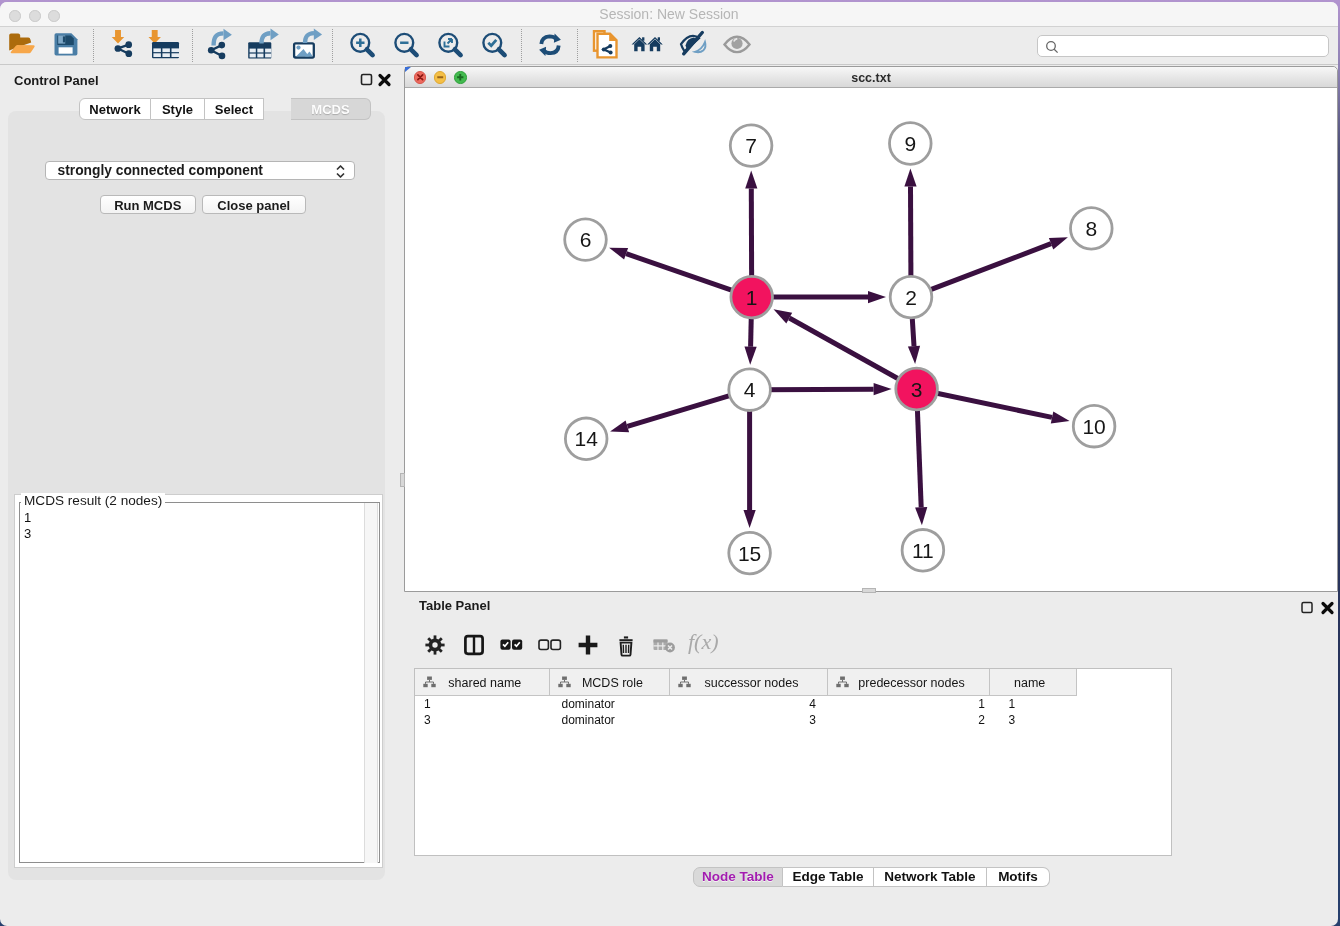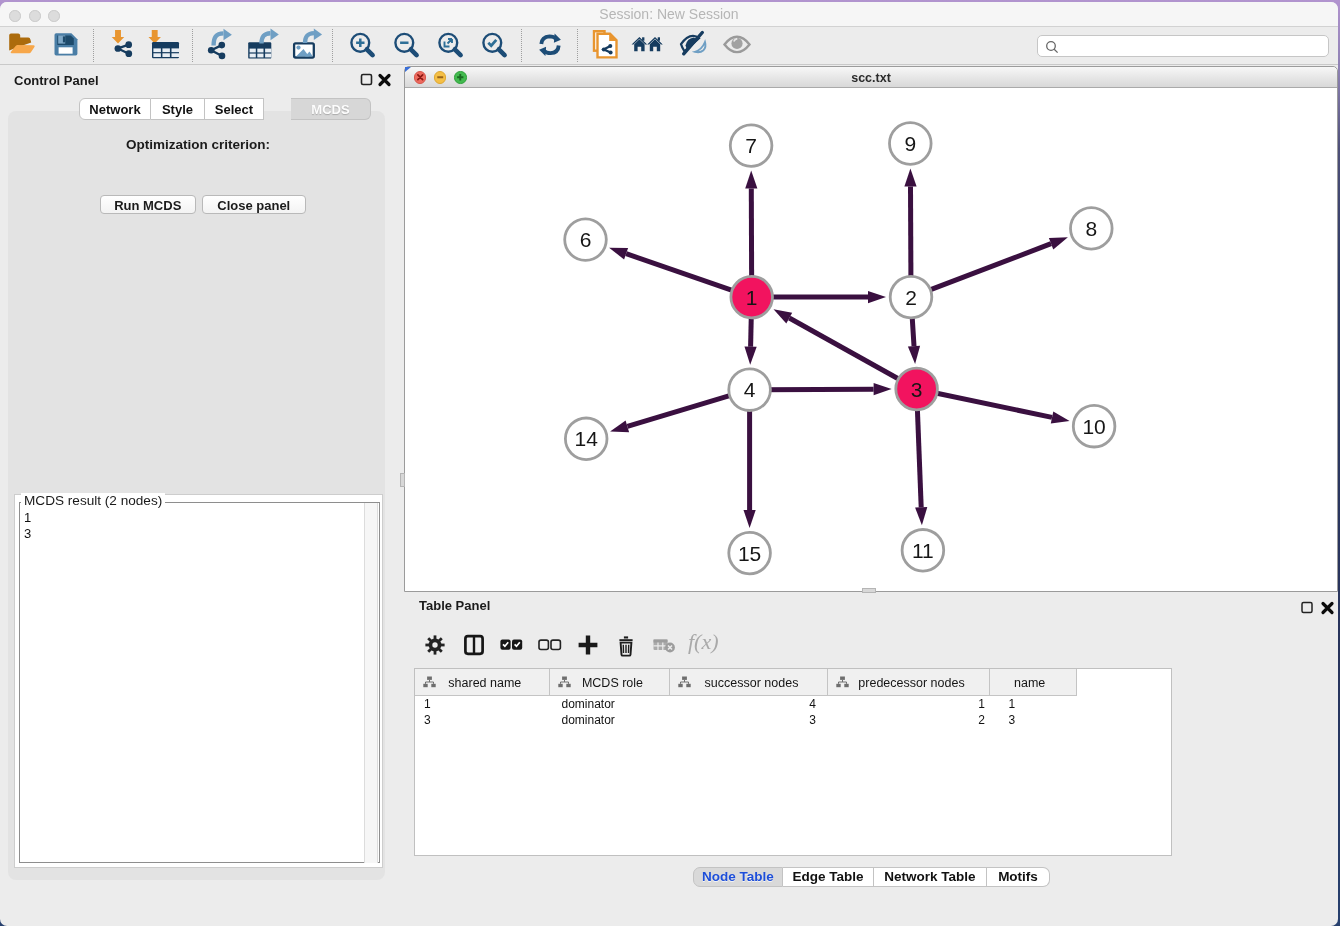--- a/index.html
+++ b/index.html
@@ -45,21 +45,21 @@
 #tptools { position:absolute; left:0px; top:26px; width:916px; height:40px; background:#ececec; }
 #tbl { position:absolute; left:10px; top:75px; width:758px; height:188px; background:#fff; border:1px solid #c0c0c0; }
 #thead { position:absolute; left:0; top:0; width:662px; height:27px; background:#f0f0f0; border-bottom:1px solid #c4c4c4; font-size:12.5px; color:#151515; }
 .th { position:absolute; top:0; height:27px; border-right:1px solid #c4c4c4; }
 .thlab { position:absolute; top:7px; width:100%; text-align:center; }
 .hicon { position:absolute; top:7px; left:8px; }
 .td { position:absolute; font-size:12px; color:#131313; }
 
 #btabs { position:absolute; left:693px; top:864.5px; height:20px; display:flex; font-size:13.5px; font-weight:bold; }
 .btab { background:#fff; border:1px solid #c3c3c3; border-left:none; color:#111; text-align:center; padding-top:1px; height:20px; }
-.btab.first { border-left:1px solid #c3c3c3; border-radius:7px 0 0 7px; background:#d9d9d9; color:#1d4ed8; text-shadow:0 1px 0 #f5f5f5; }
+.btab.first { border-left:1px solid #c3c3c3; border-radius:7px 0 0 7px; background:#d9d9d9; color:#a21caf; text-shadow:0 1px 0 #f5f5f5; }
 .btab.last { border-radius:0 7px 7px 0; }
 
 #status { position:absolute; left:0; top:889px; width:100%; height:33px; background:#ececec; border-top:1px solid #c6c6c6; }
 #listbtn { position:absolute; left:10.5px; top:8px; width:27px; height:19.5px; background:#fcfcfc; border:1px solid #b1b1b1; }
 #membtn { position:absolute; left:1254.5px; top:6px; width:74px; height:23px; background:#f5f5f5; border:1px solid #9b9b9b; font-size:12px; color:#111; }
 #memdot { position:absolute; left:7px; top:5px; width:12.5px; height:12.5px; border-radius:50%; background:#1e8b3c; }
 svg.icon { display:block; }
 svg { overflow:visible; }
 </style></head>
 <body>
@@ -193,21 +193,26 @@
         <rect x="1.5" y="1.5" width="10" height="10" rx="1.5" fill="none" stroke="#222" stroke-width="1.6"></rect>
         <path d="M20 2.5 L29 11.5 M29 2.5 L20 11.5" stroke="#0c0c0c" stroke-width="3.2" stroke-linecap="round"></path>
       </svg>
     <div id="cpbox"></div>
     <div id="tabs">
       <div class="tab first" style="width:72px;">Network</div>
       <div class="tab" style="width:54px;">Style</div>
       <div class="tab" style="width:59px;">Select</div>
       <div class="tab sel" style="width:80px;margin-left:27px;">MCDS</div>
     </div>
-    <div id="optlabel">Optimization criterion:</div>
+    <div id="combo">strongly connected component
+      <svg class="abs" style="right:8px; top:3px;" width="11" height="13" viewBox="0 0 11 13">
+          <path d="M2 4.5 L5.5 1 L9 4.5" fill="none" stroke="#333" stroke-width="1.7" stroke-linejoin="round"></path>
+          <path d="M2 8.5 L5.5 12 L9 8.5" fill="none" stroke="#333" stroke-width="1.7" stroke-linejoin="round"></path>
+        </svg>
+    </div>
     <div class="btn" style="left:94px; width:95.5px;margin-left:6px;">Run MCDS</div>
     <div class="btn" style="left:202px; width:103.5px;">Close panel</div>
     <div id="mcdsbox">
       <div id="mcdsborder"></div>
       <div id="mcdslegend">MCDS result (2 nodes)</div>
       <div id="mcdstext">1<br>3</div>
       <div id="mcdsscroll"></div>
     </div>
   </div>
   <div id="frame">

